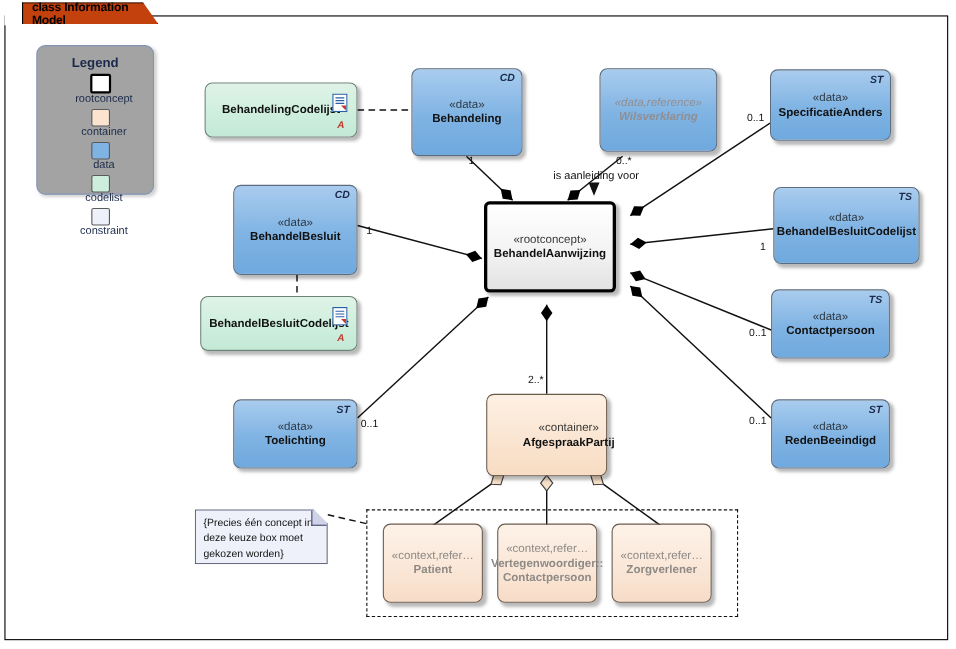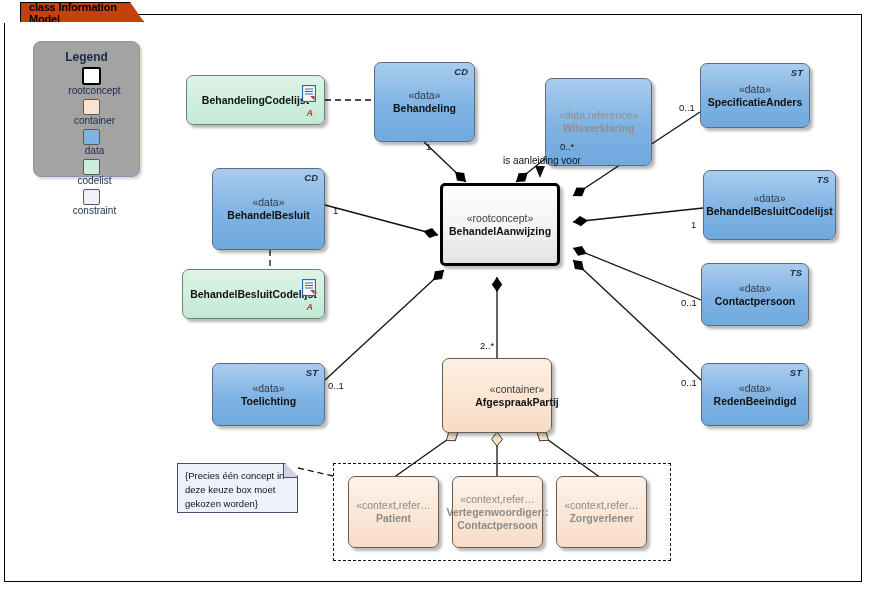--- a/index.html
+++ b/index.html
@@ -157,21 +157,21 @@
     </svg>
     <div class="docA">A</div>
   </div>
 
   <div class="node t-data" style="left:374px;top:62px;width:101px;height:80px;">
     <div class="corner">CD</div>
     <div class="stereo">«data»</div>
     <div class="nm">Behandeling</div>
   </div>
 
-  <div class="node t-data faded" style="left:545px;top:78px;width:107px;height:88px;">
+  <div class="node t-data faded" style="left:545px;top:62px;width:107px;height:76px;font-style:italic;">
     <div class="stereo">«data,reference»</div>
     <div class="nm">Wilsverklaring</div>
   </div>
 
   <div class="node t-data" style="left:700px;top:63px;width:110px;height:65px;">
     <div class="corner">ST</div>
     <div class="stereo">«data»</div>
     <div class="nm">SpecificatieAnders</div>
   </div>
 

